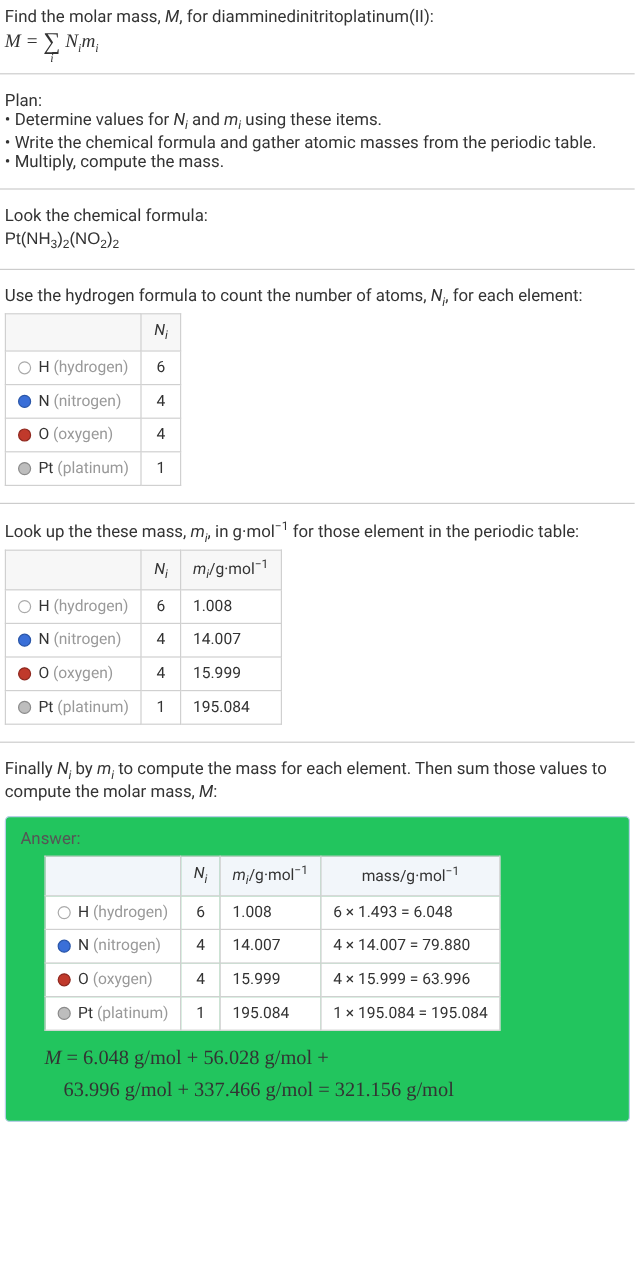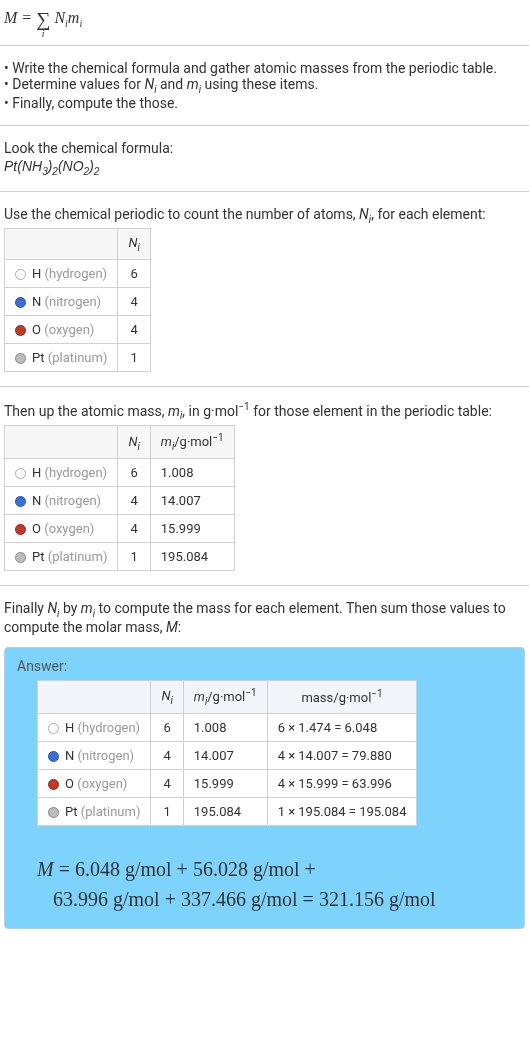--- a/index.html
+++ b/index.html
@@ -30,21 +30,20 @@
   .sub {
     vertical-align: sub;
     font-size: 10px;
   }
   .sup {
     vertical-align: super;
     font-size: 10px;
   }
   .chem {
     font-family: -apple-system, Arial, sans-serif;
-    font-style: italic;
   }
   table {
     border-collapse: collapse;
     margin-top: 4px;
     padding-left: 14px;
   }
   th, td {
     border: 1px solid #d0d0d0;
     padding: 6px 10px;
     text-align: left;
@@ -70,84 +69,88 @@
   .dot {
     display: inline-block;
     width: 9px;
     height: 9px;
     border-radius: 50%;
     border: 1px solid #888;
     vertical-align: middle;
     margin-right: 4px;
   }
   .answer-box {
-    background: #7dd3fc;
+    background: #22c55e;
     border: 1px solid #b7cfe6;
     border-radius: 4px;
     padding: 10px 12px 14px 12px;
     margin: 6px 4px 10px 4px;
   }
   .answer-box .label {
     color: #555;
     margin-bottom: 6px;
   }
   .answer-box table th, .answer-box table td {
     background: #fff;
   }
   .answer-box table th {
     background: #f2f6fa;
   }
   .mline {
     font-family: "Times New Roman", serif;
-    font-size: 20px;
-    margin-top: 28px;
+    font-size: 17px;
+    margin-top: 10px;
     line-height: 1.5;
     padding-left: 16px;
     text-indent: -16px;
   }
   .ital { font-style: italic; }
   .subi { font-style: italic; vertical-align: sub; font-size: 10px; }
 </style>
 </head>
 <body>
 
 <div class="section">
+  <div>
+    <span>Find the molar mass, </span><span class="ital">M</span><span>, for diamminedinitritoplatinum(II):</span>
+  </div>
   <div class="formula" style="margin-top:2px;">
     <span>M = </span><span style="display:inline-block; vertical-align:middle; position:relative; text-align:center;">
       <span class="sigma">∑</span>
       <span style="position:absolute; left:50%; transform:translateX(-50%); bottom:-8px; font-size:10px;">i</span>
     </span>
     <span> N</span><span class="subi">i</span><span>m</span><span class="subi">i</span>
   </div>
 </div>
 
 <hr class="hr">
 
 <div class="section">
+  <div>Plan:</div>
+  <div>
+    <span>• Determine values for </span><span class="ital">N</span><span class="subi">i</span><span> and </span><span class="ital">m</span><span class="subi">i</span><span> using these items.</span>
+  </div>
   <div>• Write the chemical formula and gather atomic masses from the periodic table.</div>
-  <div>
-    <span>• Determine values for </span><span class="ital">N</span><span class="subi">i</span><span> and </span><span class="ital">m</span><span class="subi">i</span><span> using these items.</span>
-  </div>
-  <div>• Finally, compute the those.</div>
+  <div>• Multiply, compute the mass.</div>
 </div>
 
 <hr class="hr">
 
 <div class="section">
   <div>Look the chemical formula:</div>
   <div class="chem" style="margin-top:2px;">
     <span>Pt(NH</span><span class="sub">3</span><span>)</span><span class="sub">2</span><span>(NO</span><span class="sub">2</span><span>)</span><span class="sub">2</span>
   </div>
 </div>
 
 <hr class="hr">
 
 <div class="section">
   <div>
-    <span>Use the chemical periodic to count the number of atoms, </span><span class="ital">N</span><span class="subi">i</span><span>, for each element:</span>
+    <span>Use the hydrogen formula to count the number of atoms, </span><span class="ital">N</span><span class="subi">i</span><span>, for each element:</span>
   </div>
   <table>
     <tbody>
         <tr>
       <th></th>
       <th><span class="ital">N</span><span class="subi">i</span></th>
     </tr>
     </tbody>
       <tbody id="count-tbody">
         <tr>
@@ -167,21 +170,21 @@
           <td class="center">1</td>
         </tr>
       </tbody>
   </table>
 </div>
 
 <hr class="hr">
 
 <div class="section">
   <div>
-    <span>Then up the atomic mass, </span><span class="ital">m</span><span class="subi">i</span><span>, in g·mol</span><span class="sup">−1</span><span> for those element in the periodic table:</span>
+    <span>Look up the these mass, </span><span class="ital">m</span><span class="subi">i</span><span>, in g·mol</span><span class="sup">−1</span><span> for those element in the periodic table:</span>
   </div>
   <table>
     <tbody>
         <tr>
       <th></th>
       <th><span class="ital">N</span><span class="subi">i</span></th>
       <th><span class="ital">m</span><span class="subi">i</span><span>/g·mol</span><span class="sup">−1</span></th>
     </tr>
     </tbody>
       <tbody id="lookup-tbody">
@@ -227,21 +230,21 @@
         <th><span class="ital">N</span><span class="subi">i</span></th>
         <th><span class="ital">m</span><span class="subi">i</span><span>/g·mol</span><span class="sup">−1</span></th>
         <th><span>mass/g·mol</span><span class="sup">−1</span></th>
       </tr>
       </tbody>
         <tbody id="answer-tbody">
           <tr>
             <td class="elcell"><span class="dot" style="background:#ffffff;border-color:#aaaaaa;"></span><span class="sym">H</span> <span>(hydrogen)</span></td>
             <td class="center">6</td>
             <td>1.008</td>
-            <td>6 × 1.474 = 6.048</td>
+            <td>6 × 1.493 = 6.048</td>
           </tr>
           <tr>
             <td class="elcell"><span class="dot" style="background:#3a6fd8;border-color:#2a56a8;"></span><span class="sym">N</span> <span>(nitrogen)</span></td>
             <td class="center">4</td>
             <td>14.007</td>
             <td>4 × 14.007 = 79.880</td>
           </tr>
           <tr>
             <td class="elcell"><span class="dot" style="background:#c0392b;border-color:#8e281f;"></span><span class="sym">O</span> <span>(oxygen)</span></td>
             <td class="center">4</td>

